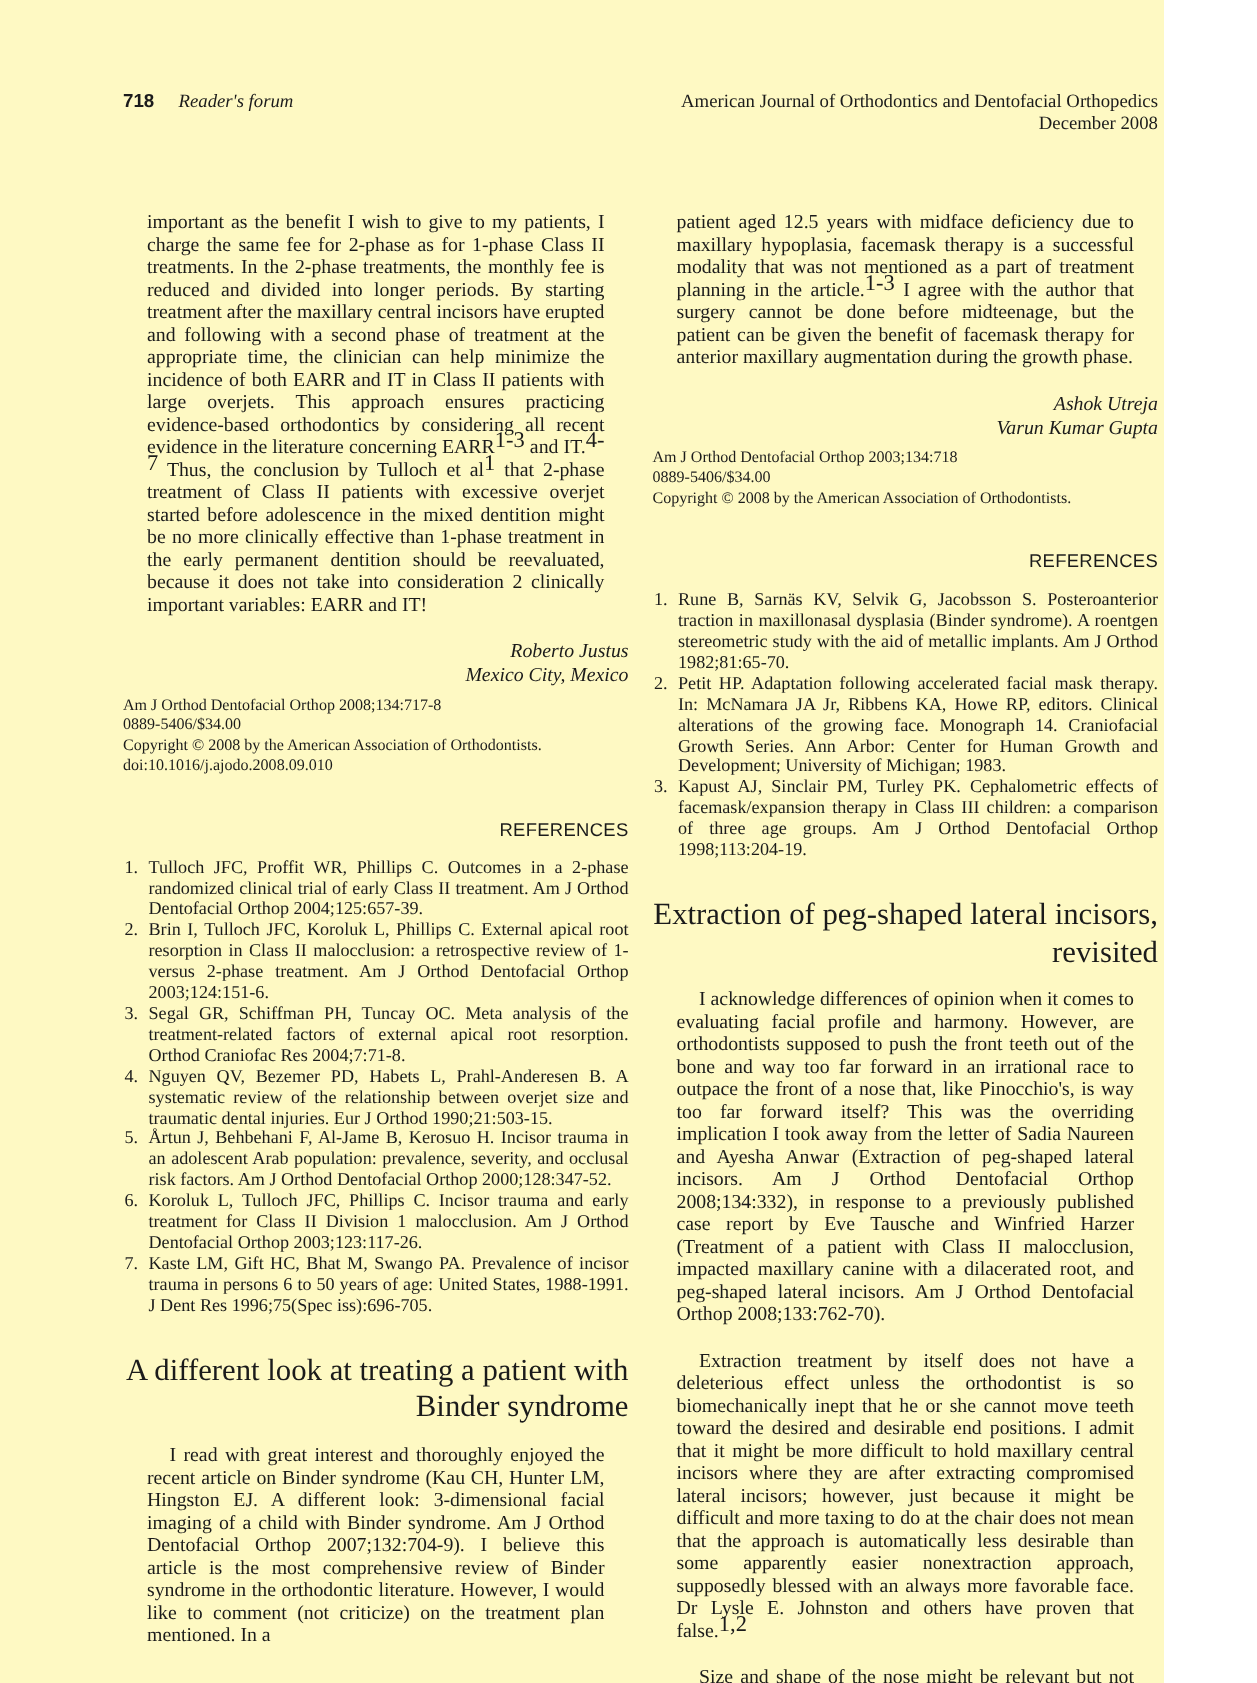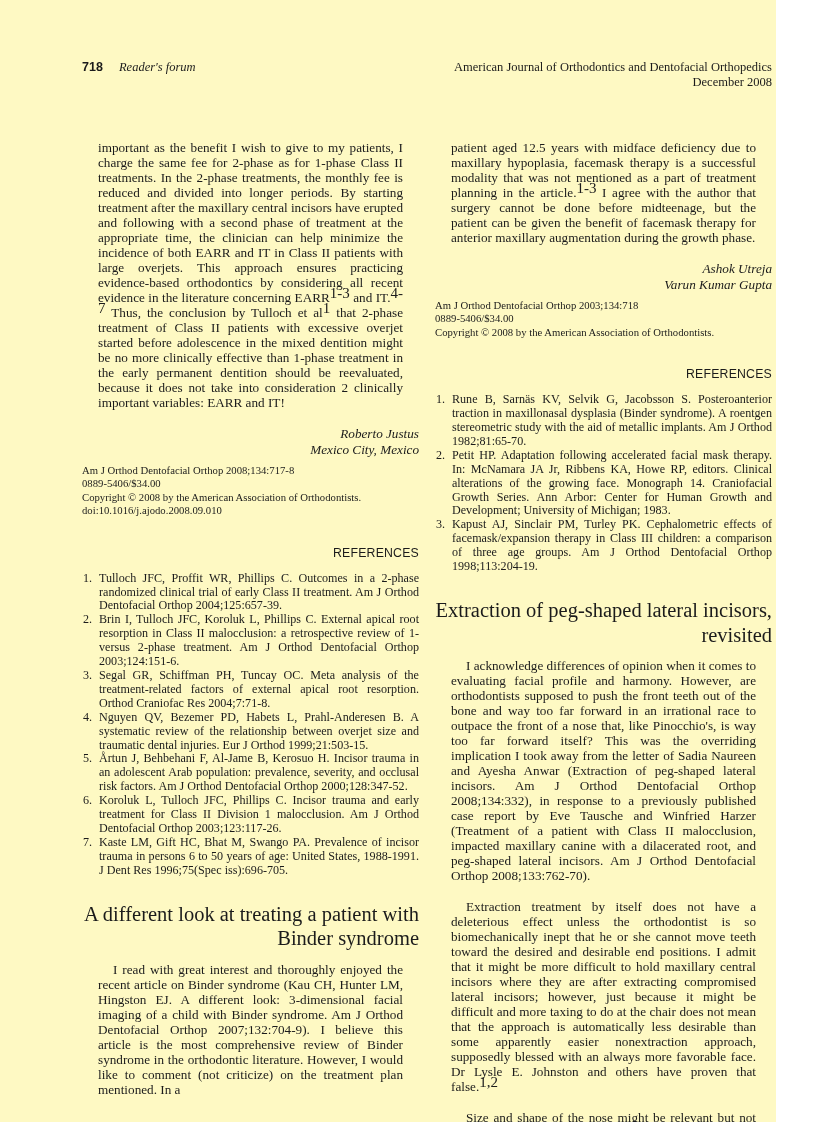--- a/index.html
+++ b/index.html
@@ -70,21 +70,21 @@
         <div>Copyright © 2008 by the American Association of Orthodontists.</div>
         <div>doi:10.1016/j.ajodo.2008.09.010</div>
       </div>
 
       <div class="refs-head">REFERENCES</div>
 
       <ol class="refs">
         <li><span class="refnum">1.</span><span>Tulloch JFC, Proffit WR, Phillips C. Outcomes in a 2-phase randomized clinical trial of early Class II treatment. Am J Orthod Dentofacial Orthop 2004;125:657-39.</span></li>
         <li><span class="refnum">2.</span><span>Brin I, Tulloch JFC, Koroluk L, Phillips C. External apical root resorption in Class II malocclusion: a retrospective review of 1- versus 2-phase treatment. Am J Orthod Dentofacial Orthop 2003;124:151-6.</span></li>
         <li><span class="refnum">3.</span><span>Segal GR, Schiffman PH, Tuncay OC. Meta analysis of the treatment-related factors of external apical root resorption. Orthod Craniofac Res 2004;7:71-8.</span></li>
-        <li><span class="refnum">4.</span><span>Nguyen QV, Bezemer PD, Habets L, Prahl-Anderesen B. A systematic review of the relationship between overjet size and traumatic dental injuries. Eur J Orthod 1999;21:503-15.</span></li>
+        <li><span class="refnum">4.</span><span>Nguyen QV, Bezemer PD, Habets L, Prahl-Anderesen B. A systematic review of the relationship between overjet size and traumatic dental injuries. Eur J Orthod 1990;21:503-15.</span></li>
         <li><span class="refnum">5.</span><span>Årtun J, Behbehani F, Al-Jame B, Kerosuo H. Incisor trauma in an adolescent Arab population: prevalence, severity, and occlusal risk factors. Am J Orthod Dentofacial Orthop 2000;128:347-52.</span></li>
         <li><span class="refnum">6.</span><span>Koroluk L, Tulloch JFC, Phillips C. Incisor trauma and early treatment for Class II Division 1 malocclusion. Am J Orthod Dentofacial Orthop 2003;123:117-26.</span></li>
         <li><span class="refnum">7.</span><span>Kaste LM, Gift HC, Bhat M, Swango PA. Prevalence of incisor trauma in persons 6 to 50 years of age: United States, 1988-1991. J Dent Res 1996;75(Spec iss):696-705.</span></li>
       </ol>
 
       <h2 class="section-head">A different look at treating a patient with Binder syndrome</h2>
 
       <p class="body-text indent sec-body">I read with great interest and thoroughly enjoyed the recent article on Binder syndrome (Kau CH, Hunter LM, Hingston EJ. A different look: 3-dimensional facial imaging of a child with Binder syndrome. Am J Orthod Dentofacial Orthop 2007;132:704-9). I believe this article is the most comprehensive review of Binder syndrome in the orthodontic literature. However, I would like to comment (not criticize) on the treatment plan mentioned. In a</p>
     </div>
 

